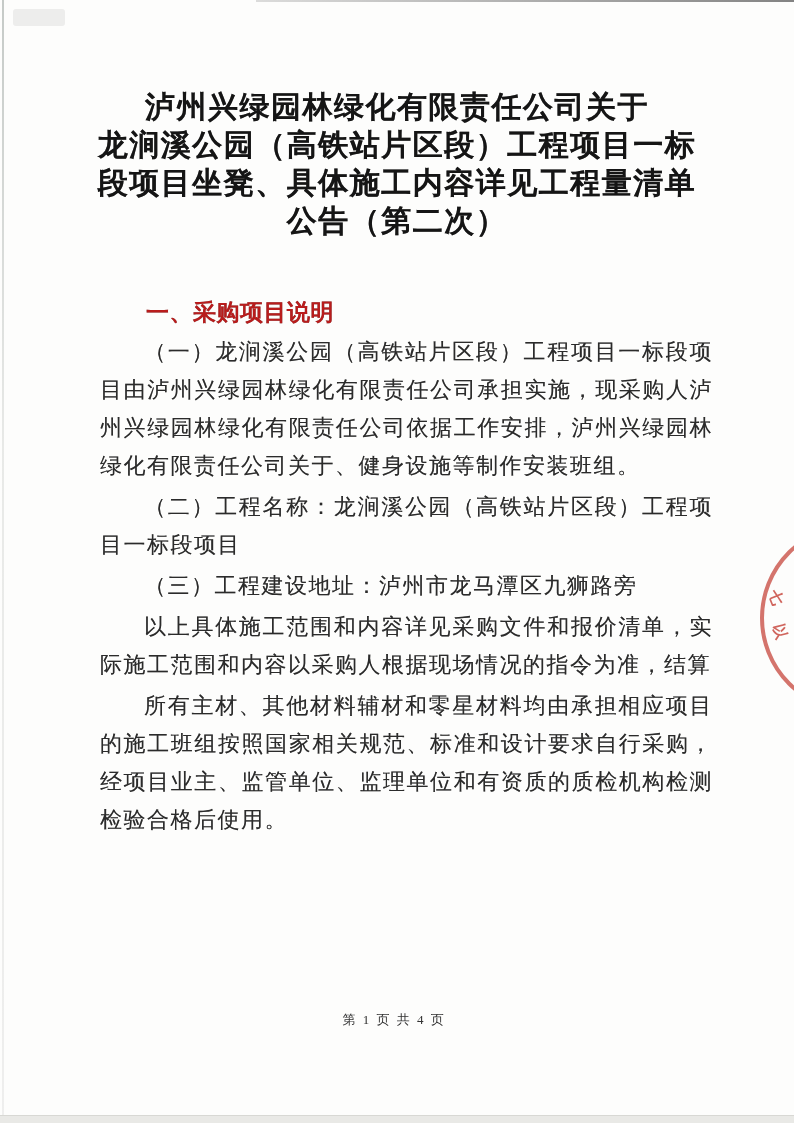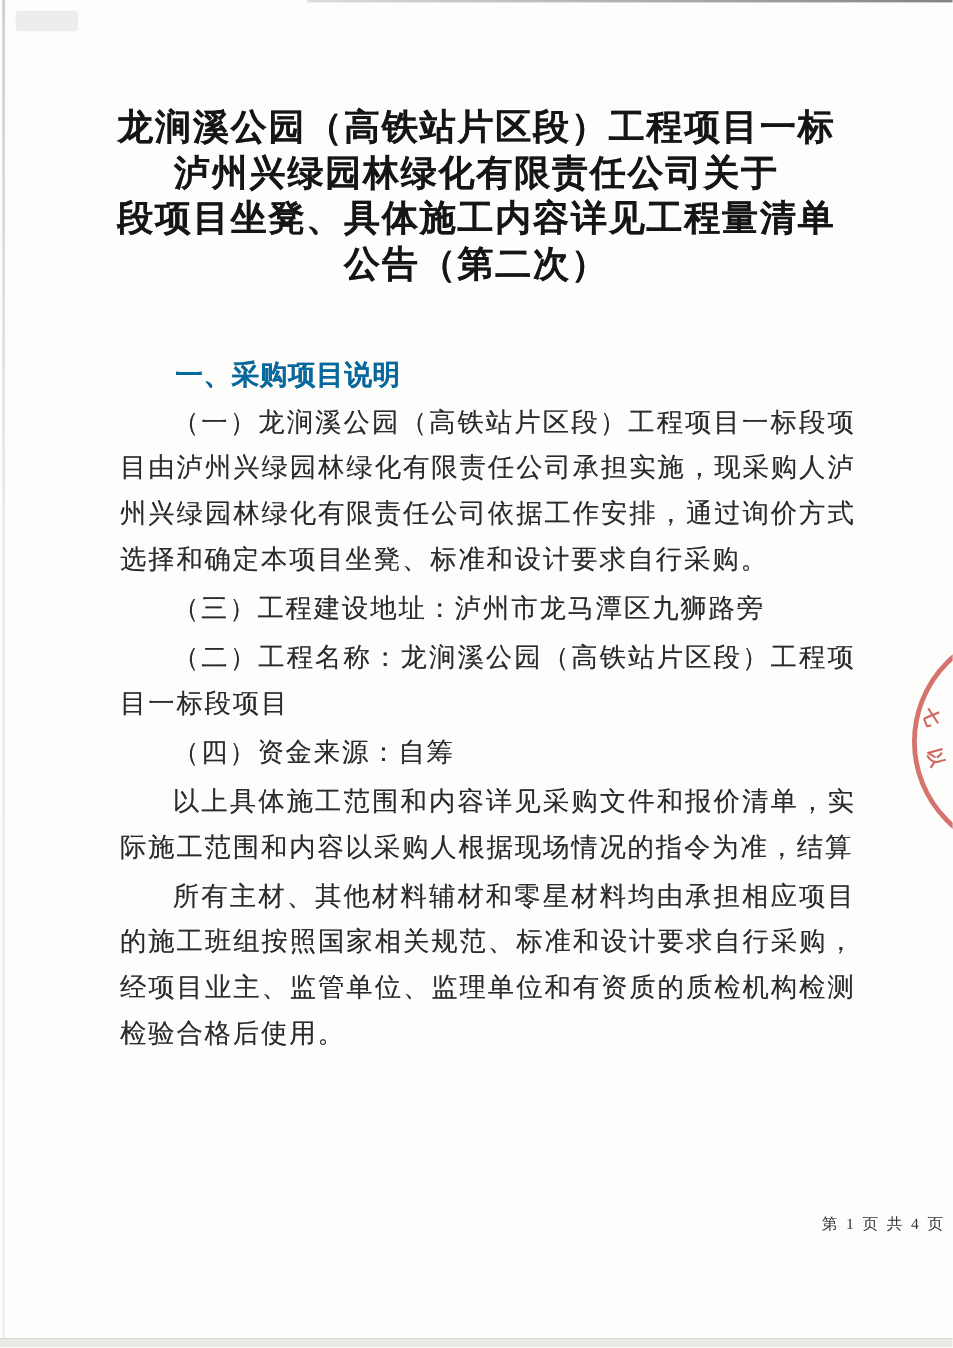--- a/index.html
+++ b/index.html
@@ -83,70 +83,69 @@
     top: 293px; left: 100px;
     width: 613px;
   }
   .section-heading {
     font-family: "Liberation Sans", "DejaVu Sans", sans-serif;
     font-weight: 700;
     font-size: 23px;
     line-height: 38px;
     letter-spacing: 0.5px;
     text-indent: 2em;
-    color: #0369a1;
+    color: #b91c1c;
     margin: 0 0 2px 0;
     text-shadow: 0 0 0.4px rgba(0,0,0,0.5);
   }
   .para {
     font-size: 22px;
     line-height: 38px;
     letter-spacing: 1.5px;
     text-indent: 2em;
     text-align: justify;
     text-justify: inter-ideograph;
     color: #2b2b2b;
     margin: 0 0 3px 0;
     text-shadow: 0 0 0.4px rgba(40,40,40,0.45);
   }
   .footer {
     position: absolute;
     top: 1011px; left: 0; right: 6px;
-    text-align: right;
+    text-align: center;
     font-size: 13px;
     letter-spacing: 2px;
     color: #333;
   }
 </style>
 </head>
 <body>
 
 <div class="page">
 
   <div class="top-edge-line"></div>
   <div class="topleft-smudge"></div>
   <div class="left-edge-line"></div>
   <div class="bottom-band"></div>
 
   <div class="stamp"></div>
   <div class="stamp-frag stamp-frag-1">七</div>
   <div class="stamp-frag stamp-frag-2">以</div>
 
   <div class="title-block">
+    <div>泸州兴绿园林绿化有限责任公司关于</div>
     <div>龙涧溪公园（高铁站片区段）工程项目一标</div>
-    <div>泸州兴绿园林绿化有限责任公司关于</div>
     <div>段项目坐凳、具体施工内容详见工程量清单</div>
     <div>公告（第二次）</div>
   </div>
 
   <div class="body-block">
     <div class="section-heading">一、采购项目说明</div>
-    <p class="para">（一）龙涧溪公园（高铁站片区段）工程项目一标段项目由泸州兴绿园林绿化有限责任公司承担实施，现采购人泸州兴绿园林绿化有限责任公司依据工作安排，通过询价方式选择和确定本项目坐凳、标准和设计要求自行采购。</p>
+    <p class="para">（一）龙涧溪公园（高铁站片区段）工程项目一标段项目由泸州兴绿园林绿化有限责任公司承担实施，现采购人泸州兴绿园林绿化有限责任公司依据工作安排，泸州兴绿园林绿化有限责任公司关于、健身设施等制作安装班组。</p>
+    <p class="para">（二）工程名称：龙涧溪公园（高铁站片区段）工程项目一标段项目</p>
     <p class="para">（三）工程建设地址：泸州市龙马潭区九狮路旁</p>
-    <p class="para">（二）工程名称：龙涧溪公园（高铁站片区段）工程项目一标段项目</p>
-    <p class="para">（四）资金来源：自筹</p>
     <p class="para">以上具体施工范围和内容详见采购文件和报价清单，实际施工范围和内容以采购人根据现场情况的指令为准，结算</p>
     <p class="para">所有主材、其他材料辅材和零星材料均由承担相应项目的施工班组按照国家相关规范、标准和设计要求自行采购，经项目业主、监管单位、监理单位和有资质的质检机构检测检验合格后使用。</p>
   </div>
 
   <div class="footer">第 1 页 共 4 页</div>
 
 </div>
 
 </body></html>

